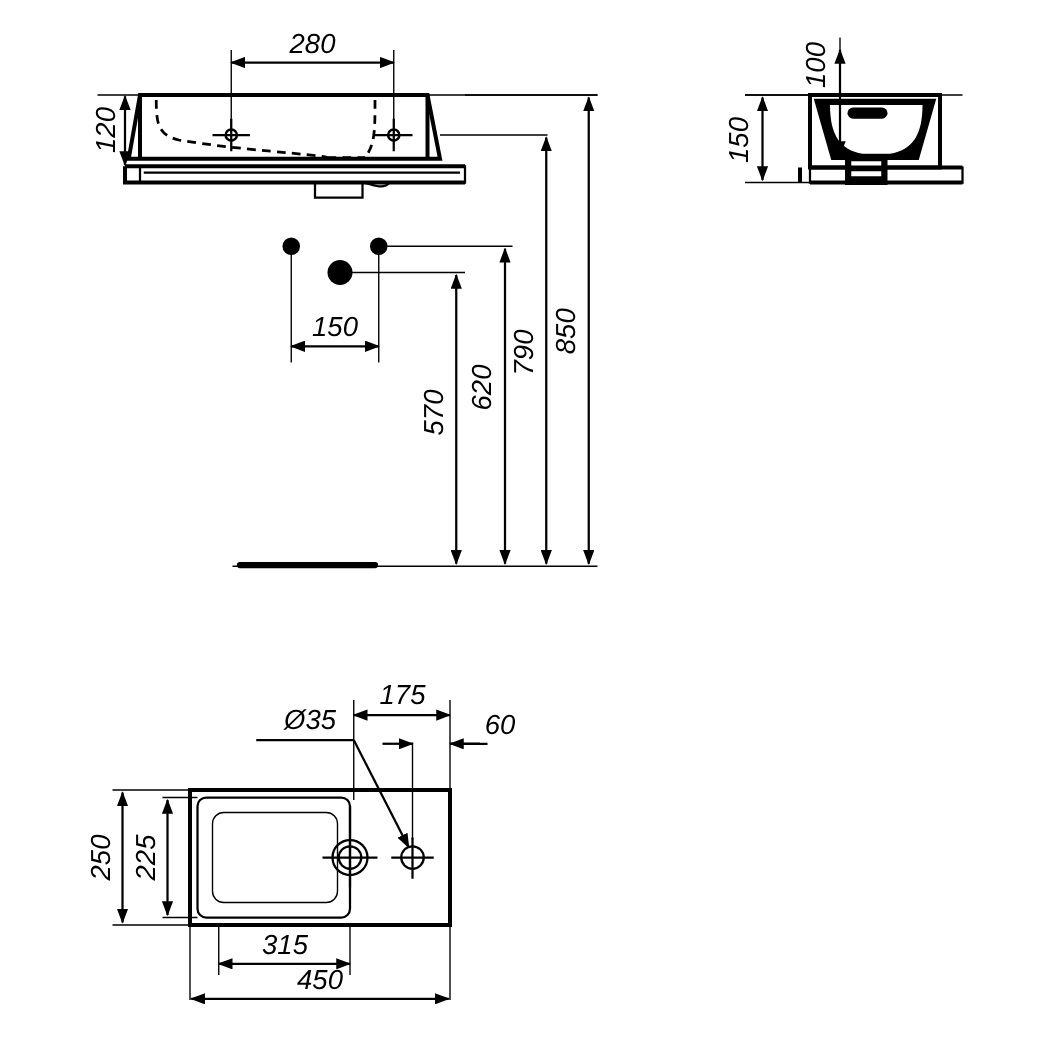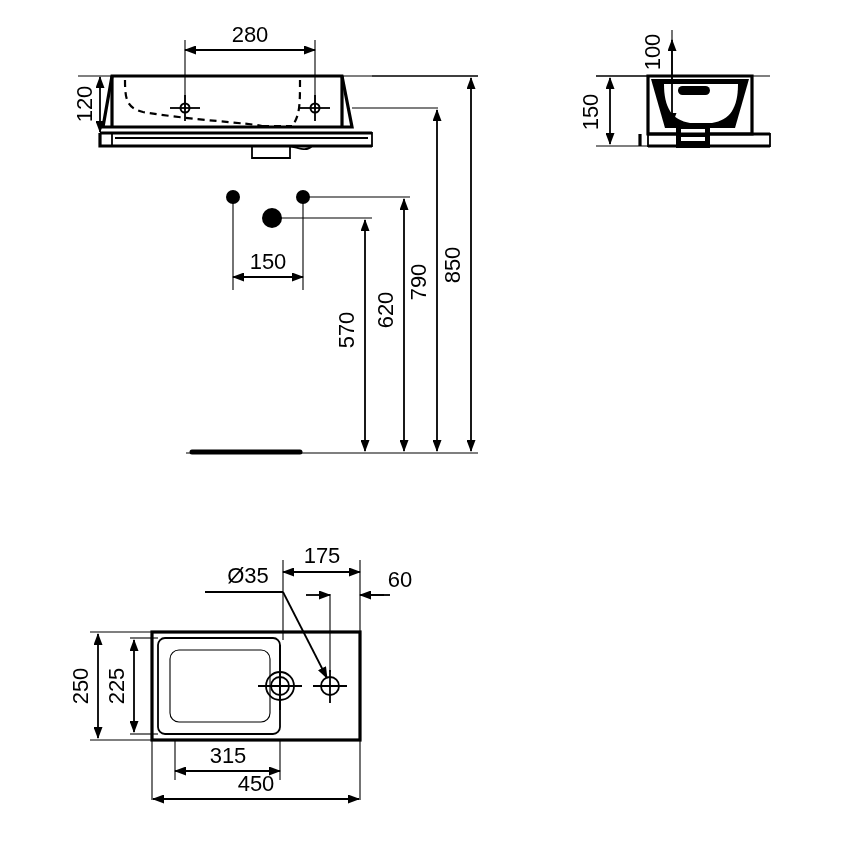--- a/index.html
+++ b/index.html
@@ -12,20 +12,21 @@
     width: 850px;
     height: 850px;
     font-family: "Liberation Sans", sans-serif;
     overflow: hidden;
   }
   #drawing-root {
     position: relative;
     width: 850px;
     height: 820px;
     background: #bef264;
+    font-style: italic;
   }
   svg#tech-drawing {
     display: block;
     width: 850px;
     height: 850px;
   }
   .dim-text {
     font-family: "Liberation Sans", sans-serif;
     font-size: 22px;
     fill: #000000;

